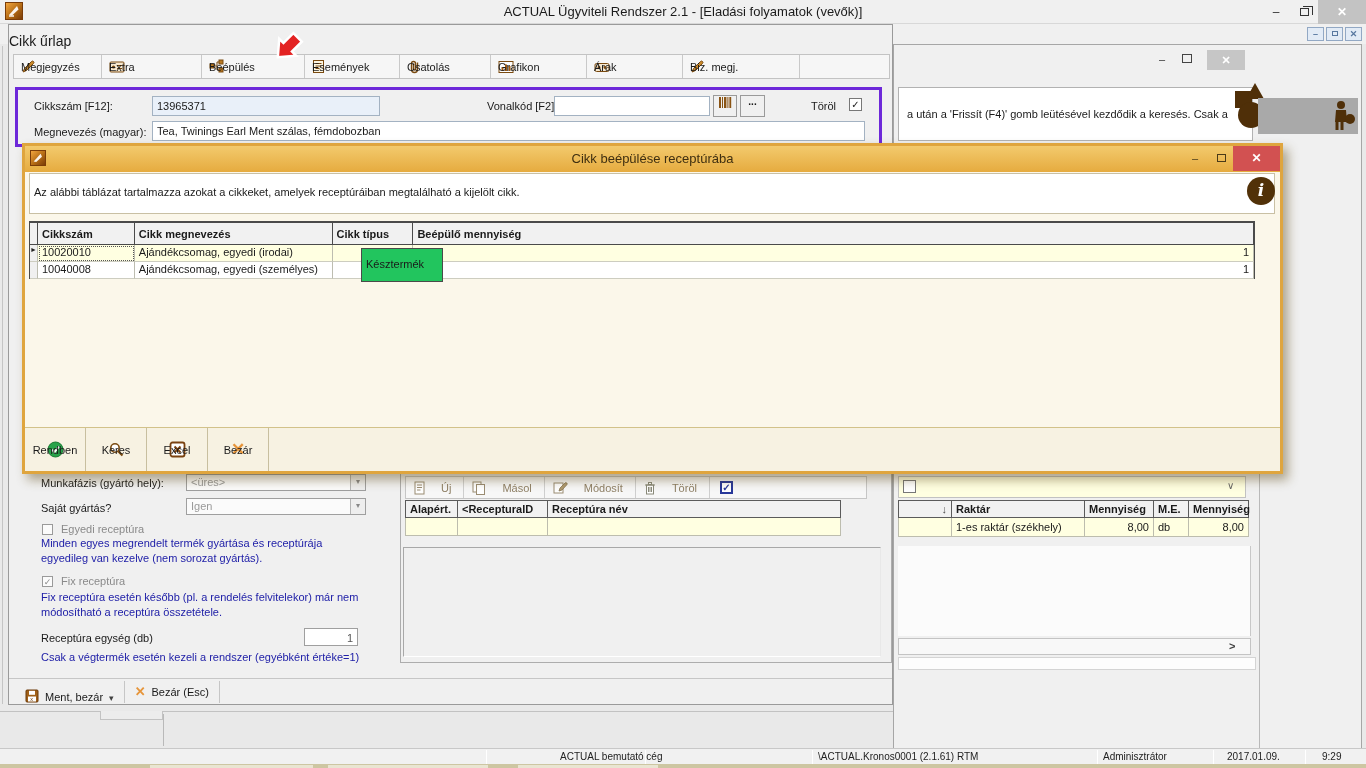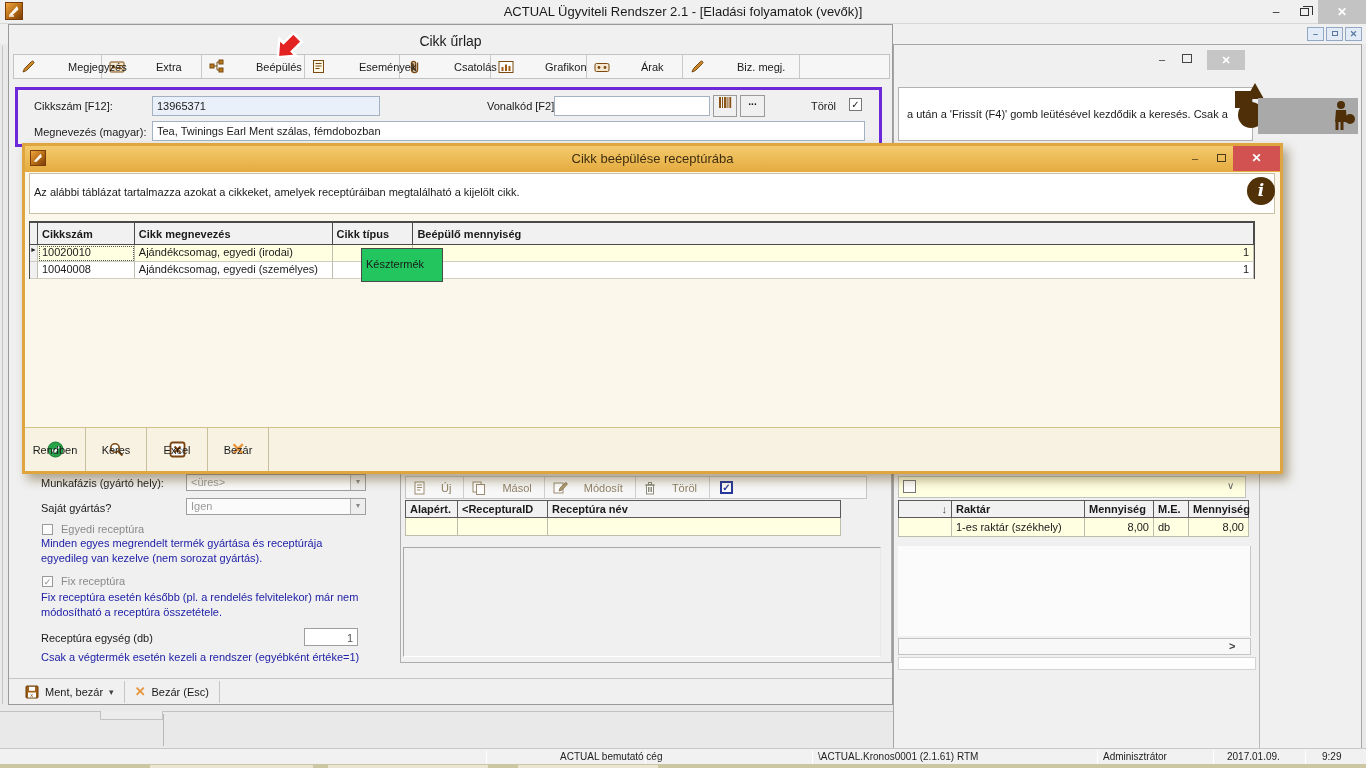--- a/index.html
+++ b/index.html
@@ -28,27 +28,27 @@
   
   .mdi-btn { position:absolute; top:27px; width:17px; height:14px; background:#e2ebf6;
              border:1px solid #92a8c4; color:#5878a0; font-size:9px; line-height:12px;
              text-align:center; font-weight:bold; }
   .mdi-restore { display:inline-block; width:6px; height:5px; border:1px solid #5878a0;
                  position:relative; top:-1px; }
 
   
   .cikk-window { position:absolute; left:8px; top:24px; width:885px; height:681px;
                  background:#f0f0f0; border:1px solid #9a9a9a; z-index:10; }
-  .cw-title { position:absolute; left:0; top:8px; width:100%; text-align:center;
+  .cw-title { position:absolute; left:0; top:8px; width:100%; text-align:left;
               font-size:14px; color:#1b1b1b; }
   .cw-toolbar { position:absolute; left:4px; top:29px; width:877px; height:25px;
                 background:#f6f6f6; border:1px solid #c3c3c3; display:flex; }
   .tb-btn { display:flex; align-items:center; justify-content:space-between;
             padding:0 9px 0 7px; border-right:1px solid #c9c9c9; height:100%; }
-  .tb-btn span.lbl { font-size:11px; color:#1a1a1a; white-space:nowrap;margin-left:47px; }
+  .tb-btn span.lbl { font-size:11px; color:#1a1a1a; white-space:nowrap; }
   .tb-fill { flex:1; }
 
   
   .form-panel { position:absolute; left:6px; top:62px; width:867px; height:60px;
                 background:#f0f0f0; border:3px solid #6d28d9; }
   .inp { position:absolute; border:1px solid #a3b2c2; background:#fff; padding:2px 4px;
          font-size:11px; line-height:14px; white-space:nowrap; overflow:hidden; }
   .inp-blue { background:#e9f0f9; }
   .mini-btn { position:absolute; height:22px; background:#f0f0f0; border:1px solid #9a9a9a;
               text-align:center; font-size:10px; line-height:18px; }
@@ -382,21 +382,21 @@
           <td></td>
               <td></td>
               <td></td>
         </tr>
       </tbody>
         </table>
       <div class="sunken" style="left:2px;top:75px;width:478px;height:110px;"></div>
     </div>
 
     <div class="cw-footer">
-      <div class="ft-btn" style="margin-left:6px;">
+      <div class="ft-btn" style="margin-left:6px;align-items:flex-end;">
         <svg width="14" height="14" viewBox="0 0 14 14">
             <rect x="1" y="1" width="12" height="12" rx="1" fill="#a06018" stroke="#6a3808"></rect>
             <rect x="4" y="1.8" width="6" height="4" fill="#fff"></rect>
             <rect x="3" y="7.5" width="8" height="5" fill="#fff"></rect>
             <text x="5.2" y="12" font-size="5.5" fill="#6a3808">x</text>
           </svg>
         <span>Ment, bezár</span>
         <span style="font-size:9px;color:#404040;">▾</span>
       </div>
       <div class="ft-btn">

